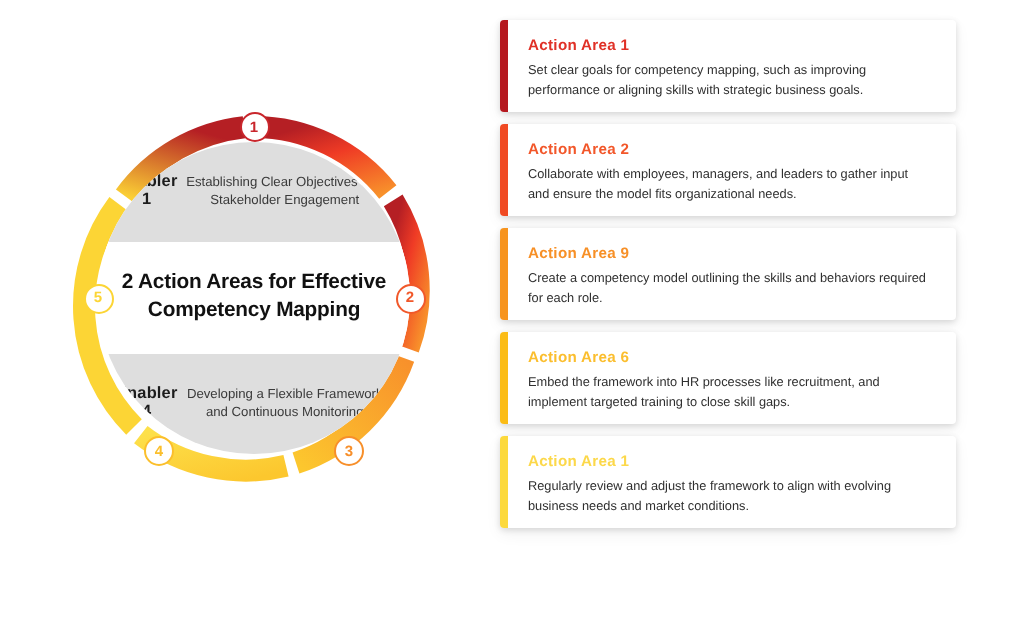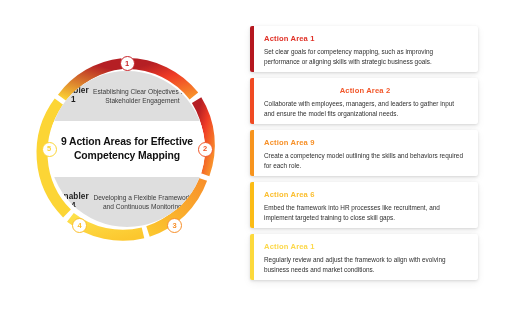--- a/index.html
+++ b/index.html
@@ -92,21 +92,21 @@
     font-size: 7.5px;
     font-weight: bold;
     color: #c9262c;
     line-height: 1;
   }
 
   
   #cards {
     position: absolute;
     left: 250px;
-    top: 26px;
+    top: 10px;
     width: 230px;
   }
   .card {
     position: relative;
     width: 228px;
     height: 46px;
     background: #ffffff;
     border-radius: 2px;
     box-shadow: 0 1px 3px rgba(0,0,0,0.13), 0 3px 8px rgba(0,0,0,0.06);
     margin-bottom: 6px;
@@ -169,21 +169,21 @@
         <path d="M 28.4 42 A 85.5 85.5 0 0 1 88 7.6" stroke="url(#ringGrad1)"></path>
       </g>
     </svg>
 
     <div id="inner-disc">
       <div class="band band-enabler">
         <div class="enabler-title">Enabler 1</div>
         <div class="enabler-desc">Establishing Clear Objectives and Stakeholder Engagement</div>
       </div>
       <div class="band band-center">
-        <div class="center-title">9 Action Areas for Effective Competency Mapping</div>
+        <div class="center-title">2 Action Areas for Effective Competency Mapping</div>
       </div>
       <div class="band band-enabler">
         <div class="enabler-title">Enabler 4</div>
         <div class="enabler-desc">Developing a Flexible Framework and Continuous Monitoring</div>
       </div>
     </div>
 
     <div class="badge" id="badge1" style="left: 85.5px; top: 0px; border-color: rgb(201, 38, 44); color: rgb(201, 38, 44);">1</div>
     <div class="badge" id="badge2" style="left: 163.5px; top: 85.5px; border-color: rgb(241, 88, 42); color: rgb(241, 88, 42);">2</div>
     <div class="badge" id="badge3" style="left: 133px; top: 162px; border-color: rgb(247, 143, 42); color: rgb(247, 143, 42);">3</div>
@@ -194,21 +194,21 @@
   <div id="cards">
 
     <div class="card">
       <div class="card-accent" style="background: rgb(181, 24, 31);"></div>
       <div class="card-title" style="color: rgb(224, 49, 39);">Action Area 1</div>
       <div class="card-desc">Set clear goals for competency mapping, such as improving performance or aligning skills with strategic business goals.</div>
     </div>
 
     <div class="card">
       <div class="card-accent" style="background: rgb(240, 74, 35);"></div>
-      <div class="card-title" style="color: rgb(242, 87, 42); text-align: center;">Action Area 2</div>
+      <div class="card-title" style="color: rgb(242, 87, 42);">Action Area 2</div>
       <div class="card-desc">Collaborate with employees, managers, and leaders to gather input and ensure the model fits organizational needs.</div>
     </div>
 
     <div class="card">
       <div class="card-accent" style="background: rgb(247, 148, 30);"></div>
       <div class="card-title" style="color: rgb(247, 144, 39);">Action Area 9</div>
       <div class="card-desc">Create a competency model outlining the skills and behaviors required for each role.</div>
     </div>
 
     <div class="card">

